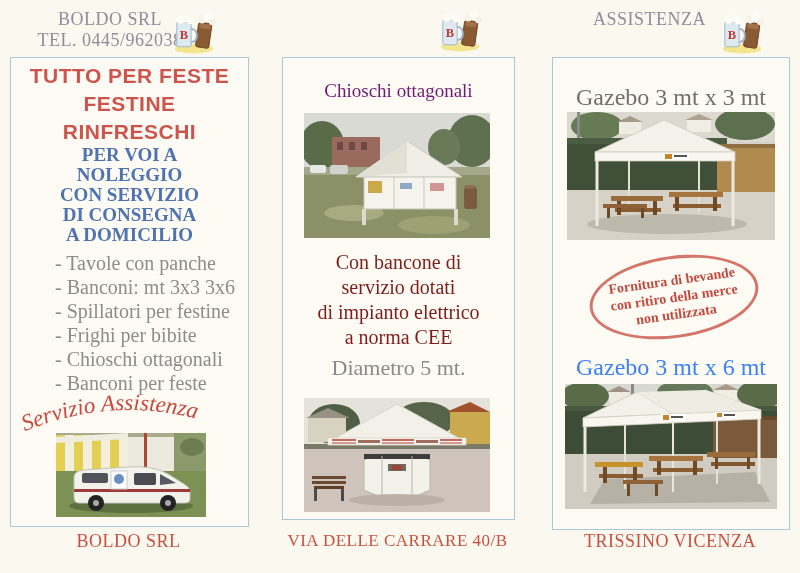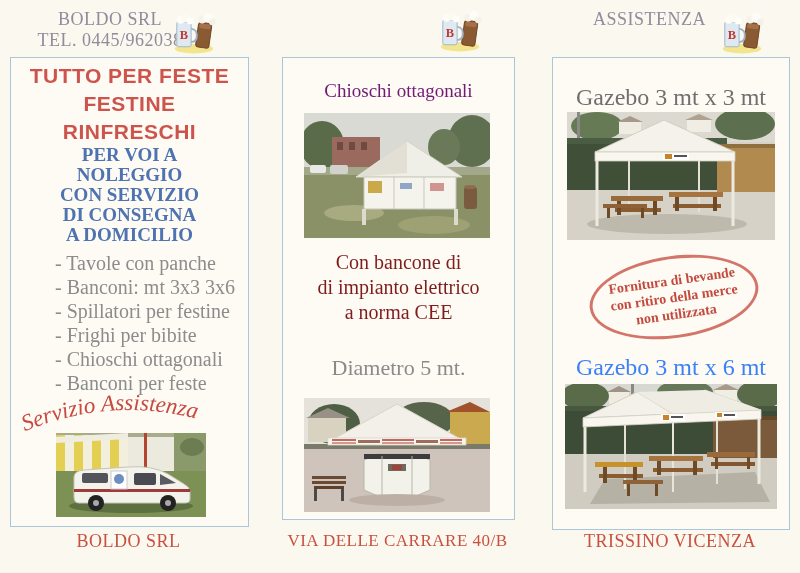--- a/index.html
+++ b/index.html
@@ -198,20 +198,21 @@
       <rect x="96" y="70" width="12" height="6" fill="#8fa7c5"></rect>
       <rect x="126" y="70" width="14" height="8" fill="#b55" opacity="0.6"></rect>
       <rect x="58" y="96" width="4" height="16" fill="#dddbce"></rect>
       <rect x="150" y="96" width="4" height="16" fill="#dddbce"></rect>
     </g>
     <rect x="160" y="74" width="13" height="22" rx="3" fill="#7a5b3f"></rect>
     <ellipse cx="166" cy="74" rx="6" ry="2" fill="#8f6c4c"></ellipse>
   </svg>
   <div class="abs m-desc">
     <div>Con bancone di</div>
+    <div>servizio dotati</div>
     <div>di impianto elettrico</div>
     <div>a norma CEE</div>
   </div>
   <div class="abs m-diam">Diametro 5 mt.</div>
 
   <svg class="photo" style="left:21px;top:340px;" width="186" height="114" viewBox="0 0 186 114">
     <rect width="186" height="114" fill="#cfc4bb"></rect>
     <rect width="186" height="50" fill="#e4e2da"></rect>
     <ellipse cx="30" cy="26" rx="26" ry="20" fill="#4f5f45"></ellipse>
     <ellipse cx="120" cy="22" rx="30" ry="18" fill="#566549"></ellipse>

